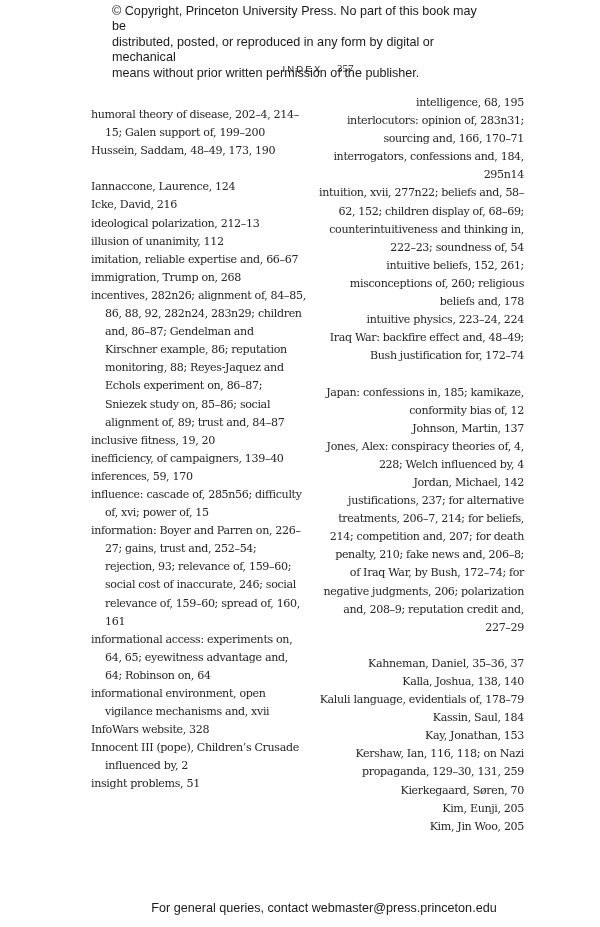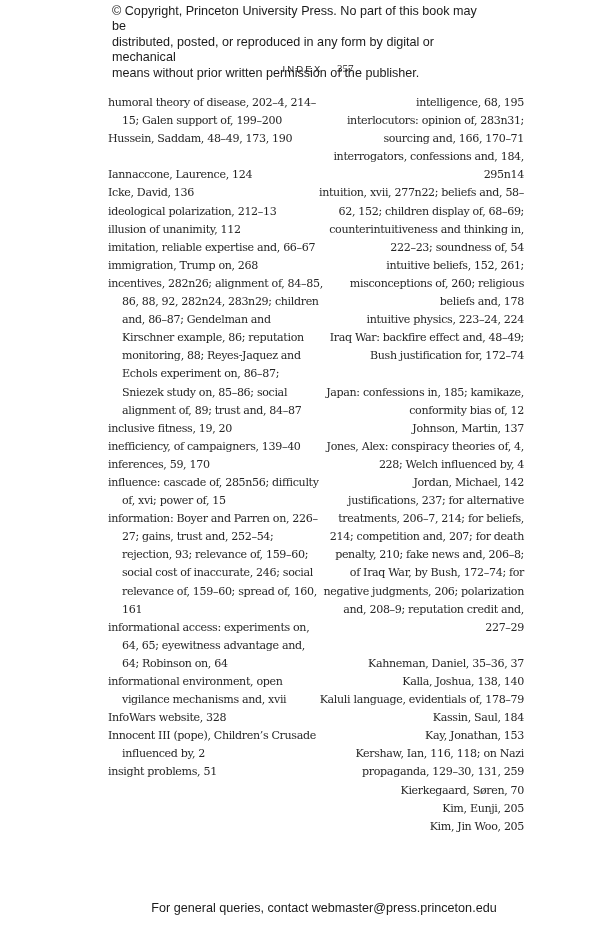--- a/index.html
+++ b/index.html
@@ -47,21 +47,21 @@
     .column {
       position: absolute;
       top: 94px;
       width: 215px;
       font-family: "DejaVu Serif", serif;
       font-size: 11.1px;
       line-height: 18.1px;
       color: #262626;
       letter-spacing: -0.35px;
     }
-    .col-left { left: 108px; }
+    .col-left { left: 91px; margin-top: 12px; }
     .col-right { left: 309px; text-align: right; }
     .entry {
       padding-left: 14px;
       text-indent: -14px;
       margin: 0;
     }
     .gap {
       height: 18.1px;
     }
     .footer {
@@ -88,21 +88,21 @@
 <div class="running-head">
   <span class="title">INDEX</span>
   <span class="num">357</span>
 </div>
 
 <div class="column col-left">
   <p class="entry">humoral theory of disease, 202–4, 214–15; Galen support of, 199–200</p>
   <p class="entry">Hussein, Saddam, 48–49, 173, 190</p>
   <div class="gap"></div>
   <p class="entry">Iannaccone, Laurence, 124</p>
-  <p class="entry">Icke, David, 136</p>
+  <p class="entry">Icke, David, 216</p>
   <p class="entry">ideological polarization, 212–13</p>
   <p class="entry">illusion of unanimity, 112</p>
   <p class="entry">imitation, reliable expertise and, 66–67</p>
   <p class="entry">immigration, Trump on, 268</p>
   <p class="entry">incentives, 282n26; alignment of, 84–85, 86, 88, 92, 282n24, 283n29; children and, 86–87; Gendelman and Kirschner example, 86; reputation monitoring, 88; Reyes-Jaquez and Echols experiment on, 86–87; Sniezek study on, 85–86; social alignment of, 89; trust and, 84–87</p>
   <p class="entry">inclusive fitness, 19, 20</p>
   <p class="entry">inefficiency, of campaigners, 139–40</p>
   <p class="entry">inferences, 59, 170</p>
   <p class="entry">influence: cascade of, 285n56; difficulty of, xvi; power of, 15</p>
   <p class="entry">information: Boyer and Parren on, 226–27; gains, trust and, 252–54; rejection, 93; relevance of, 159–60; social cost of inaccurate, 246; social relevance of, 159–60; spread of, 160, 161</p>

